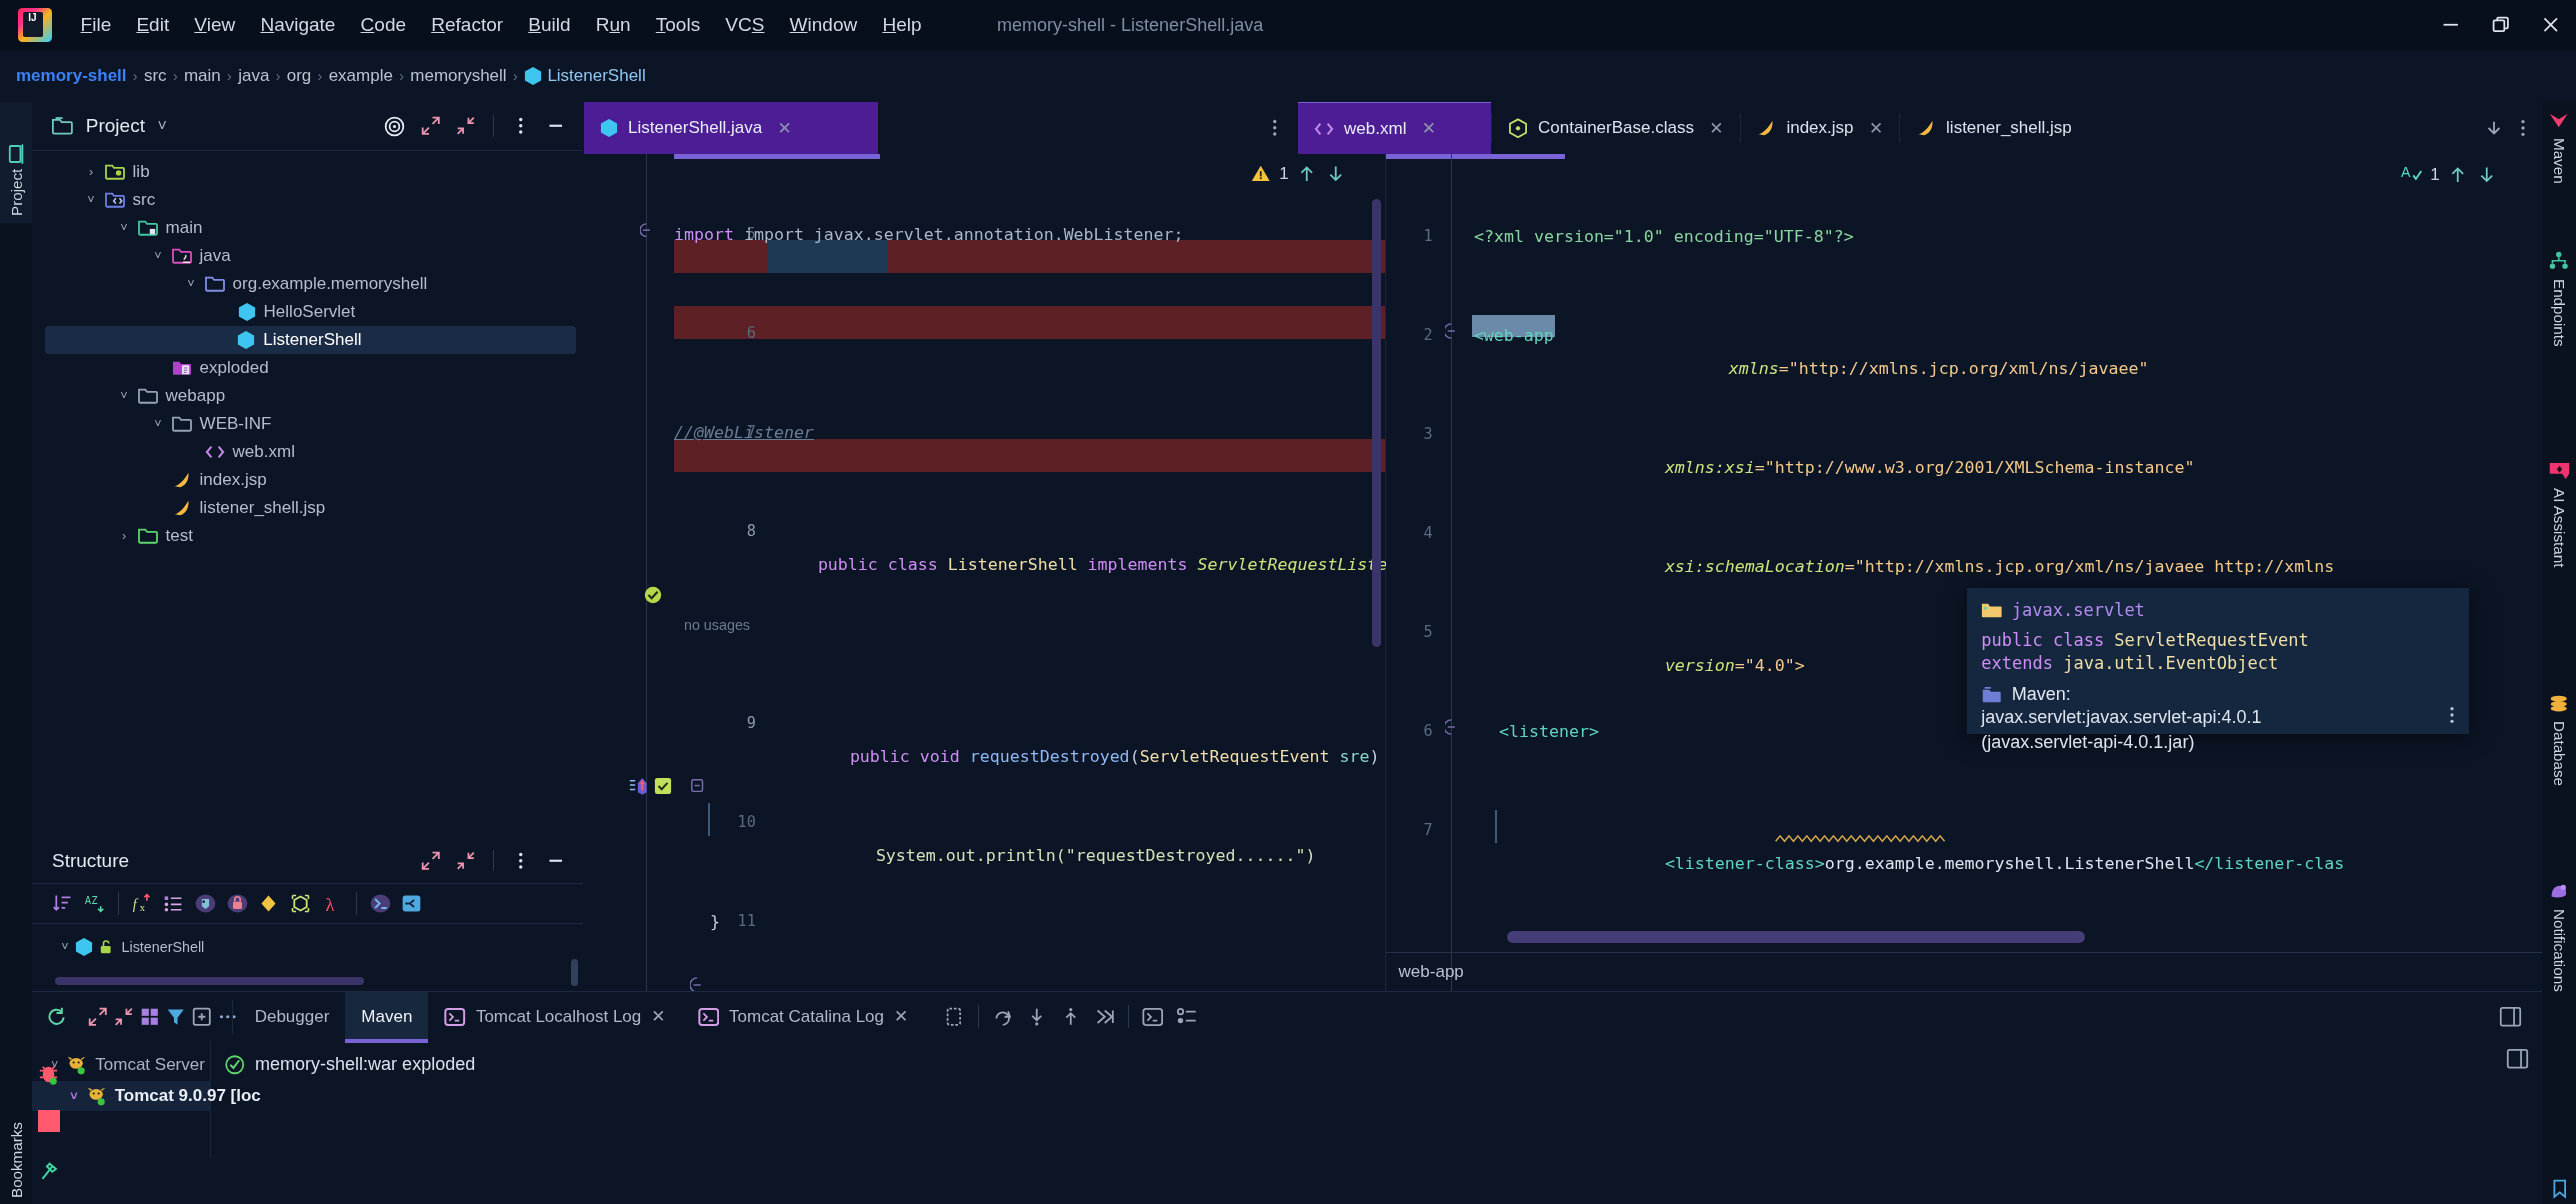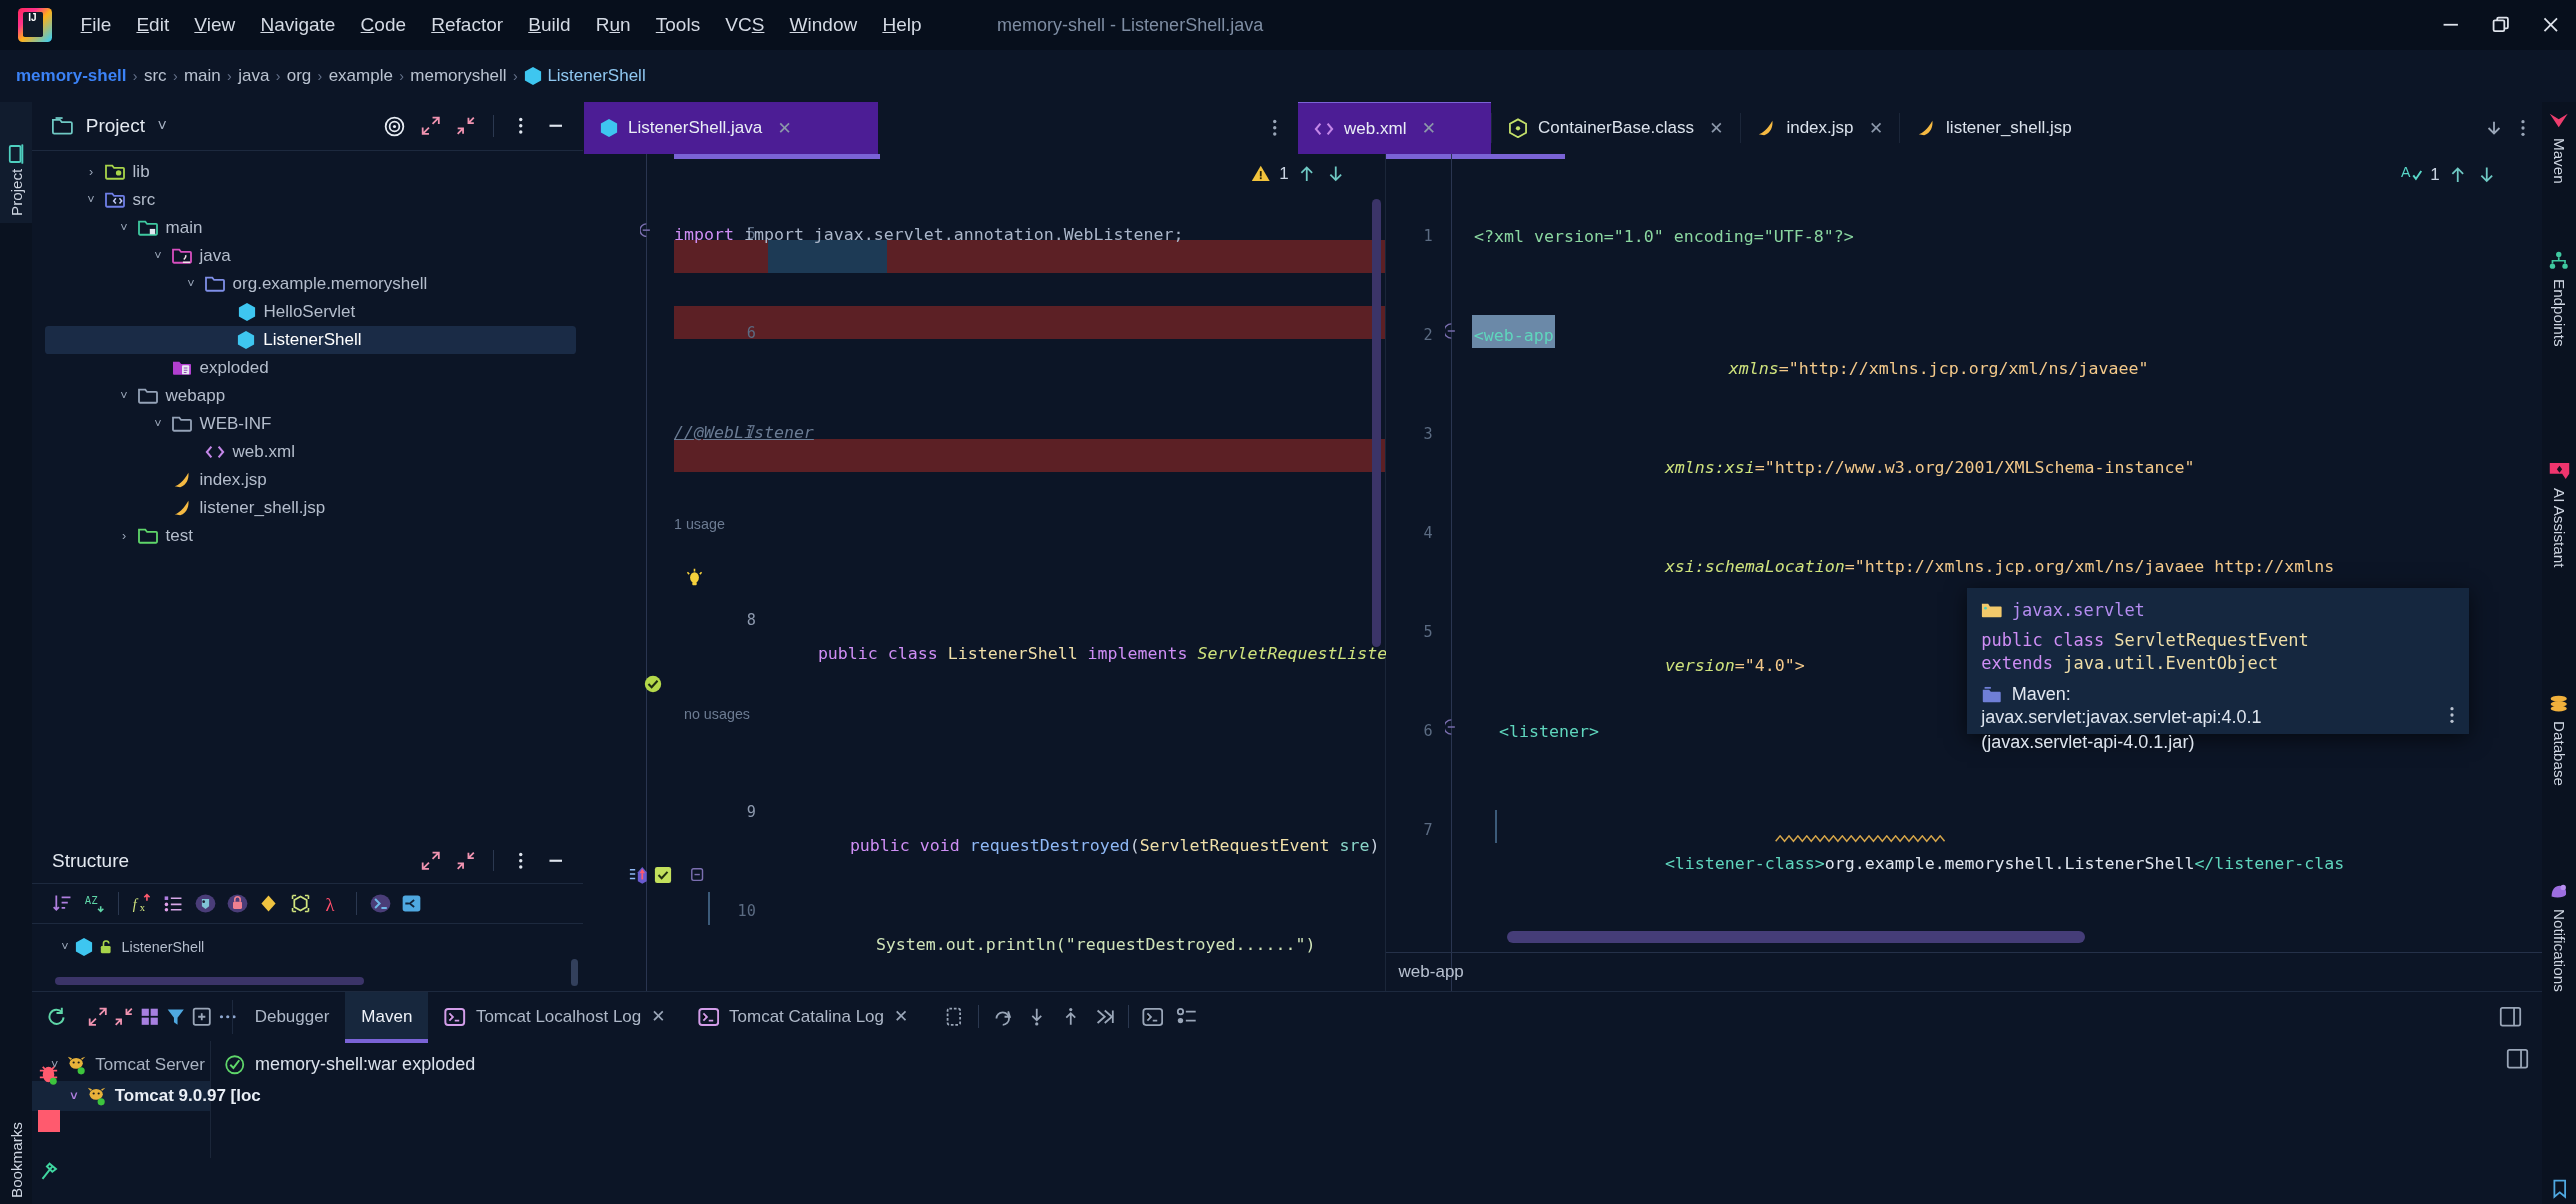--- a/index.html
+++ b/index.html
@@ -732,30 +732,20 @@
                 </svg></span>
             <span class="cl-key" style="position:absolute;left:90px;top:3.6px;">import <span class="cl-ident">import javax.servlet.annotation.WebListener;</span></span>
           </div>
           <div style="position:relative;height:33px;">
             <span class="ln" style="top:3.6px;">6</span>
           </div>
           <div style="position:relative;height:33px;">
             <span class="ln" style="top:3.6px;">7</span>
             <span class="cl-cmt" style="position:absolute;left:90px;top:3.6px;">//@WebListener</span>
           </div>
-          <div style="position:relative;height:23px;">
-            <span class="hint" style="position:absolute;left:90px;top:-3.6px;">1 usage</span>
-            <span style="position:absolute;left:99px;top:-10.8px;">
-              <svg width="23" height="23" viewBox="0 0 26 26">
-                  <ellipse cx="13" cy="12" rx="5" ry="6" fill="#f5d03c"></ellipse>
-                  <rect x="10.5" y="17" width="5" height="3.5" rx="1" fill="#f5d03c"></rect>
-                  <path d="M13 2 V5 M5 6 L7 8 M21 6 L19 8" stroke="#f5d03c" stroke-width="1.8"></path>
-                </svg>
-            </span>
-          </div>
           <div style="position:relative;height:33px;">
             <span class="ln" style="top:3.6px;color:#8d99ae;">8</span>
             <span style="position:absolute;left:59px;top:7.2px;">
               <svg width="20" height="20" viewBox="0 0 22 22">
                   <circle cx="11" cy="11" r="9" fill="#b4d84a"></circle>
                   <path d="M6 11 L9.5 14.5 L16 7.5" stroke="#1c2a12" stroke-width="2.3" fill="none"></path>
                 </svg>
             </span>
             <span style="position:absolute;left:94px;top:3.6px;">
               <span class="cl-key">public class </span><span class="cl-type">ListenerShell</span><span class="cl-key"> implements </span><span class="cl-typei">ServletRequestListener</span>
@@ -853,21 +843,21 @@
           <div style="position:relative;height:33px;">
             <span class="ln" style="top:3.6px;left:-5.4px;">1</span>
             <span class="cl-decl" style="position:absolute;left:88px;top:3.6px;">&lt;?xml version="1.0" encoding="UTF-8"?&gt;</span>
           </div>
           <div style="position:relative;height:33px;">
             <span class="ln" style="top:3.6px;left:-5.4px;">2</span>
             <span style="position:absolute;left:59px;top:8px;"><svg width="12.6" height="16" viewBox="0 0 14 18">
                   <path d="M7 1 A5 5 0 0 0 7 17" fill="none" stroke="#7b6fb0" stroke-width="1.6"></path>
                   <line x1="3" y1="9" x2="11" y2="9" stroke="#7b6fb0" stroke-width="1.6"></line>
                 </svg></span>
-            <span style="position:absolute;left:86px;top:0px;height:33px;background:#6b89a8;padding:3.6px 0.9px 0 1.8px;" class="cl-tag">&lt;web-app</span>
+            <span style="position:absolute;left:86px;top:0px;height:22px;background:#6b89a8;padding:3.6px 0.9px 0 1.8px;" class="cl-tag">&lt;web-app</span>
             <span style="position:absolute;left:193px;top:3.6px;">
               <span class="cl-attr"> xmlns</span><span class="cl-aval">="http://xmlns.jcp.org/xml/ns/javaee"</span>
             </span>
           </div>
           <div style="position:relative;height:33px;">
             <span class="ln" style="top:3.6px;left:-5.4px;">3</span>
             <span style="position:absolute;left:139px;top:3.6px;">
               <span class="cl-attr">xmlns:xsi</span><span class="cl-aval">="http://www.w3.org/2001/XMLSchema-instance"</span>
             </span>
           </div>

